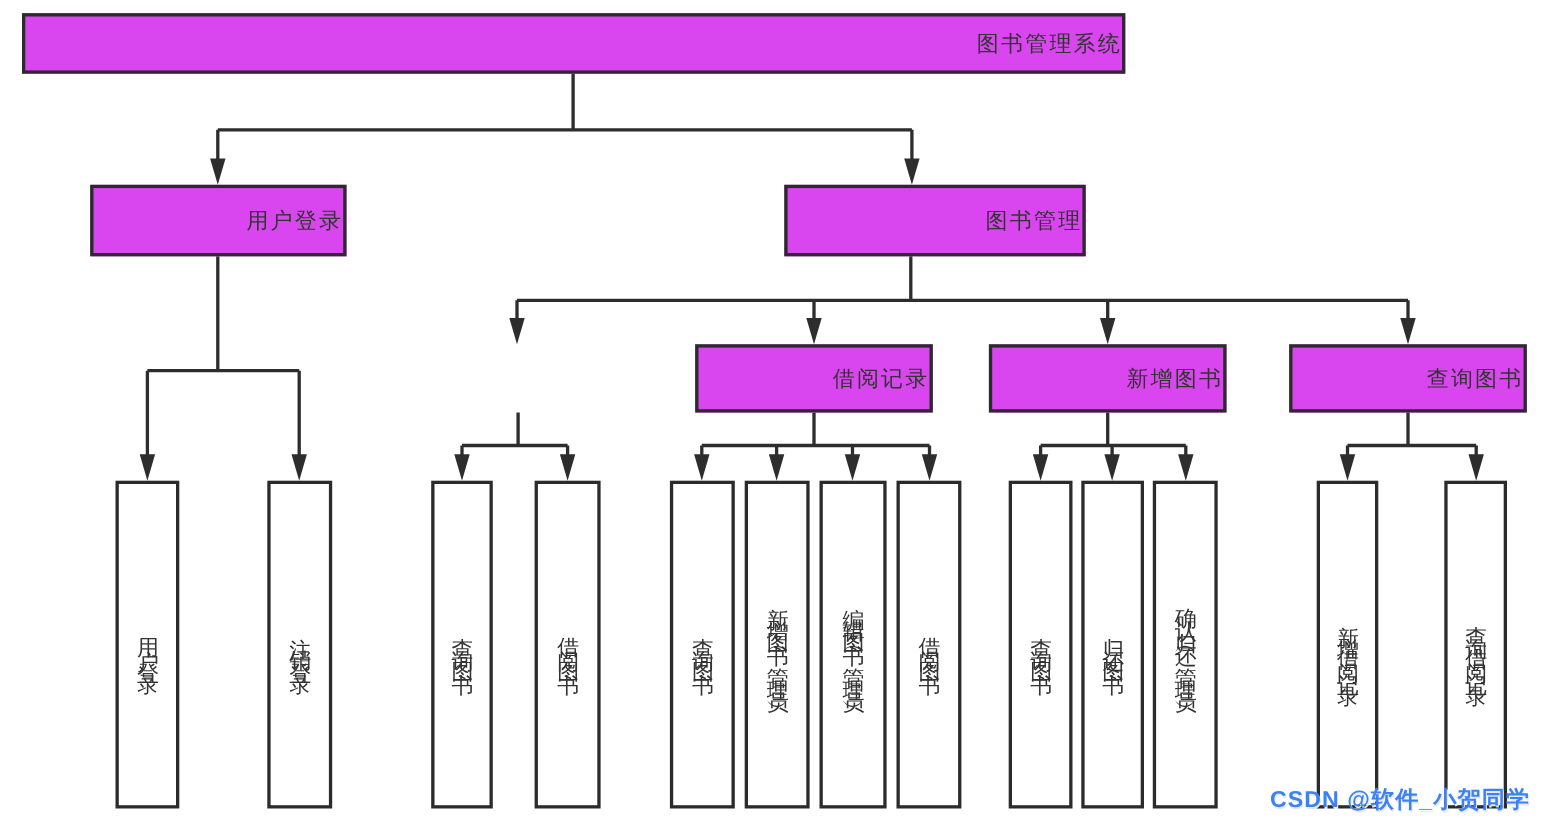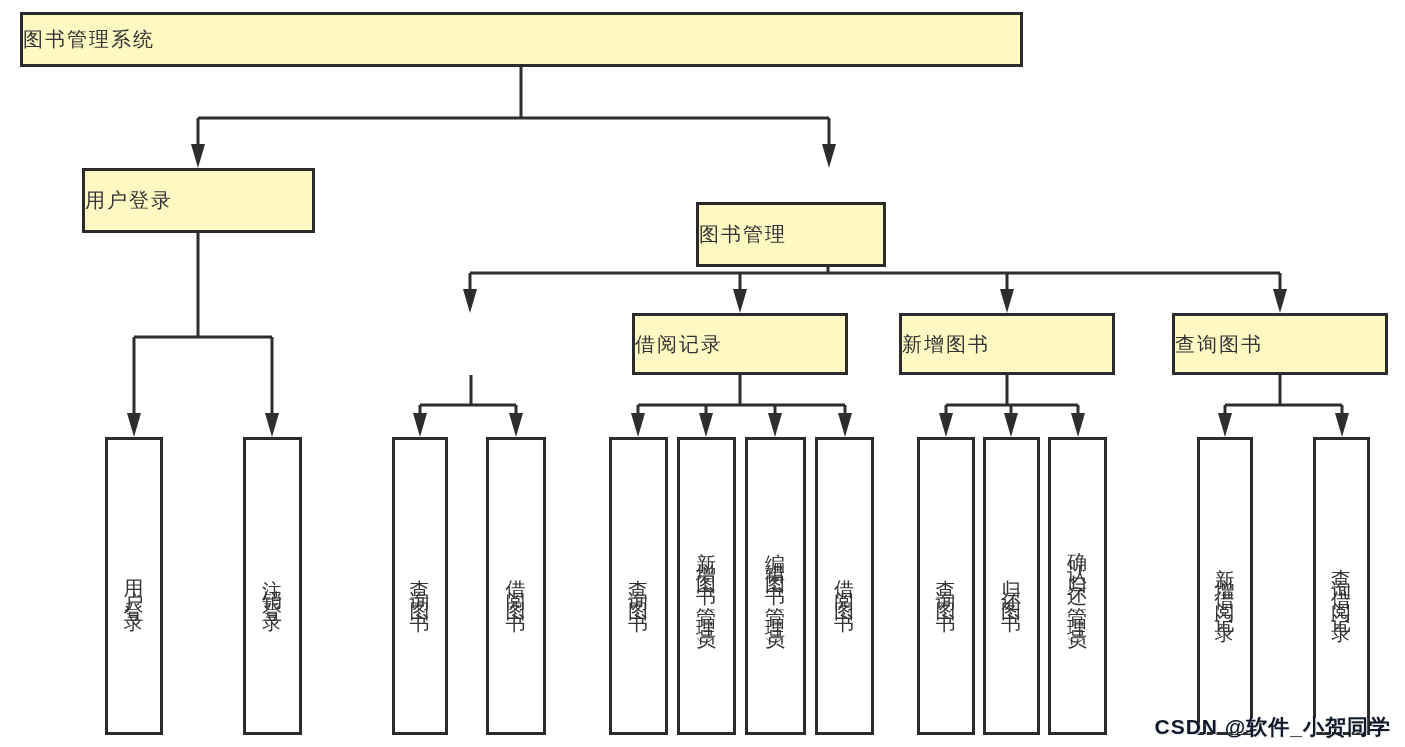--- a/index.html
+++ b/index.html
@@ -22,24 +22,24 @@
     fill: none;
   }
   .ahead {
     fill: #2d2d2d;
     stroke: none;
   }
   .hnode {
     position: absolute;
     box-sizing: border-box;
     border: 3px solid #2b2b2b;
-    background: #fef9c3;
+    background: #d946ef;
     display: flex;
     align-items: center;
-    justify-content: flex-start;
+    justify-content: flex-end;
     color: #333333;
     font-size: 20px;
     letter-spacing: 2px;
     z-index: 2;
   }
   .vnode {
     position: absolute;
     box-sizing: border-box;
     border: 3px solid #2b2b2b;
     background: #ffffff;
@@ -56,21 +56,21 @@
     letter-spacing: 11px;
     line-height: 1;
     white-space: nowrap;
   }
   .watermark {
     position: absolute;
     right: 14px;
     bottom: 6px;
     font-size: 21px;
     font-weight: bold;
-    color: #0f172a;
+    color: #3b82f6;
     text-shadow: 1px 1px 0 #e9e9e9;
     letter-spacing: 1px;
     z-index: 3;
   }
 </style>
 </head>
 <body>
 
 <div id="canvas">
 
@@ -110,21 +110,21 @@
     <polygon class="ahead" points="1335,413 1349,413 1342,437"></polygon>
   </svg>
 
   <div class="hnode" style="left:20px; top:12px; width:1003px; height:55px;">
     <span>图书管理系统</span>
   </div>
 
   <div class="hnode" style="left:82px; top:168px; width:233px; height:65px;">
     <span>用户登录</span>
   </div>
-  <div class="hnode" style="left:696px; top:168px; width:190px; height:65px;margin-top:34px;">
+  <div class="hnode" style="left:713px; top:168px; width:274px; height:65px;">
     <span>图书管理</span>
   </div>
 
   <div class="hnode" style="left:632px; top:313px; width:216px; height:62px;">
     <span>借阅记录</span>
   </div>
   <div class="hnode" style="left:899px; top:313px; width:216px; height:62px;">
     <span>新增图书</span>
   </div>
   <div class="hnode" style="left:1172px; top:313px; width:216px; height:62px;">

